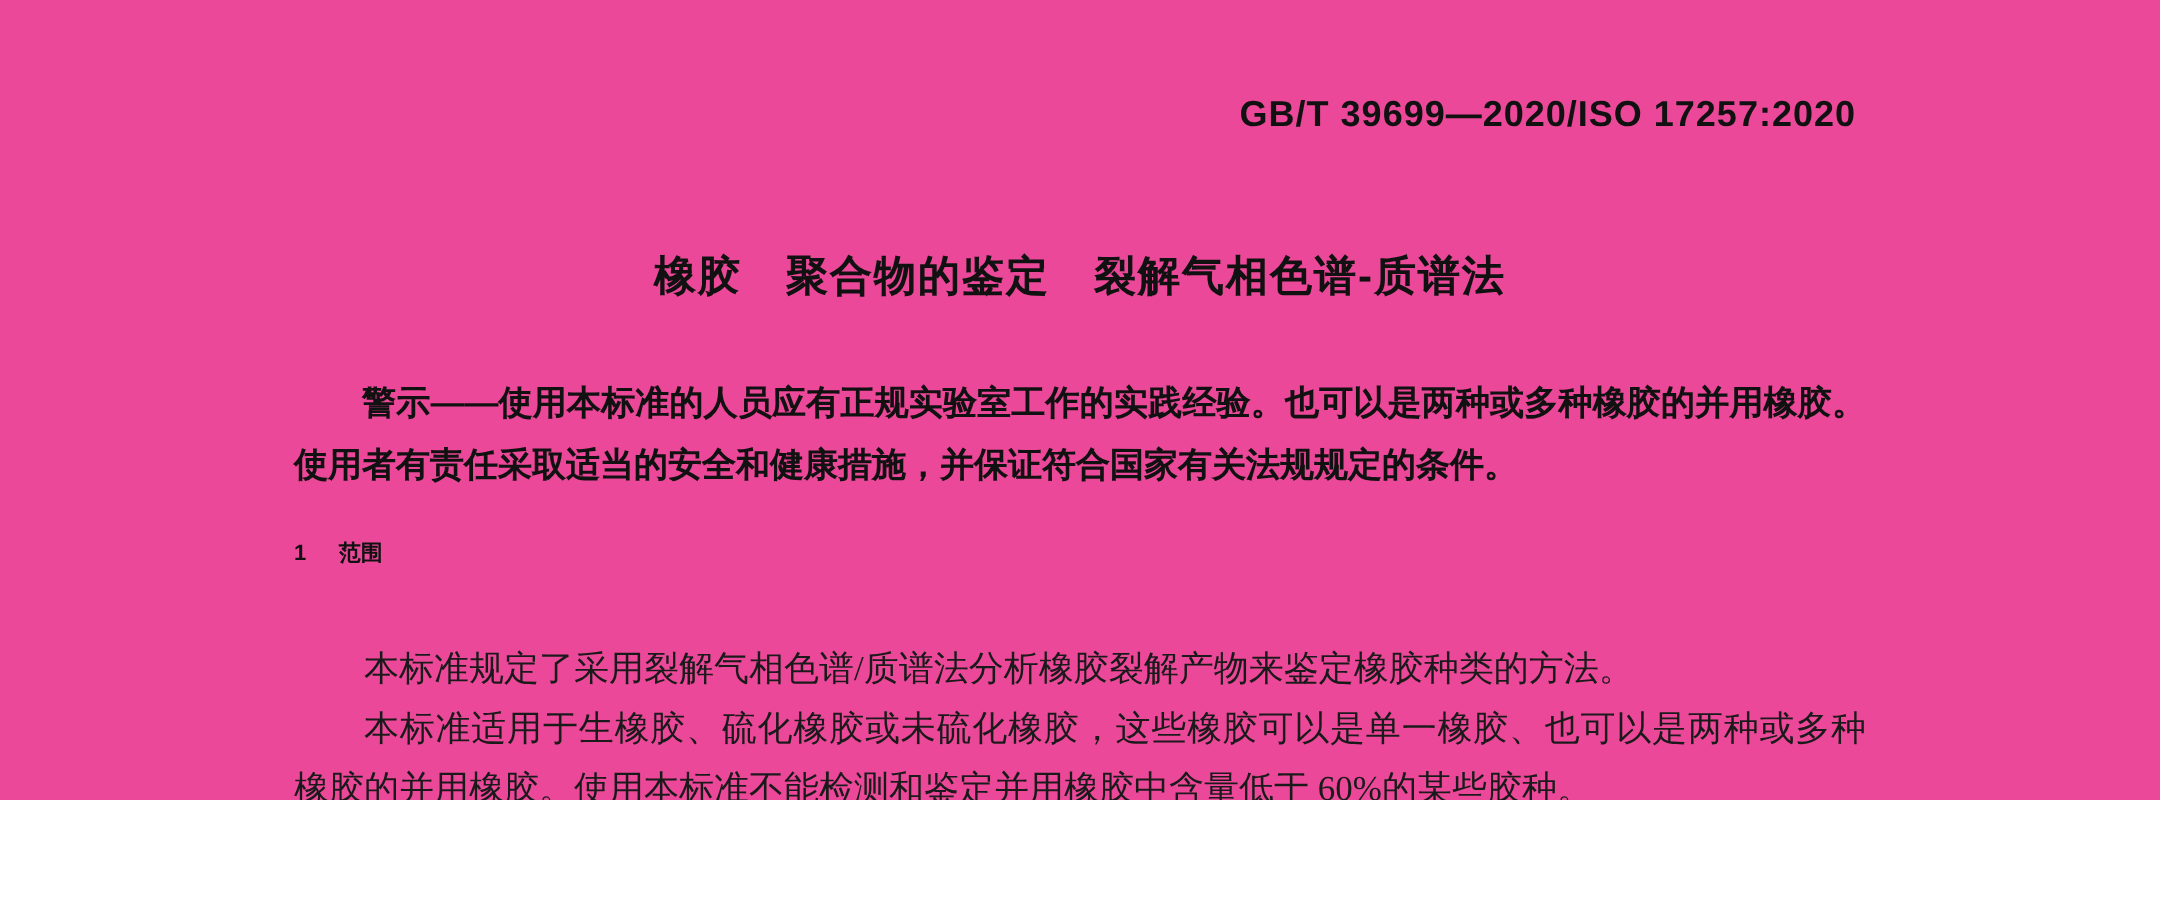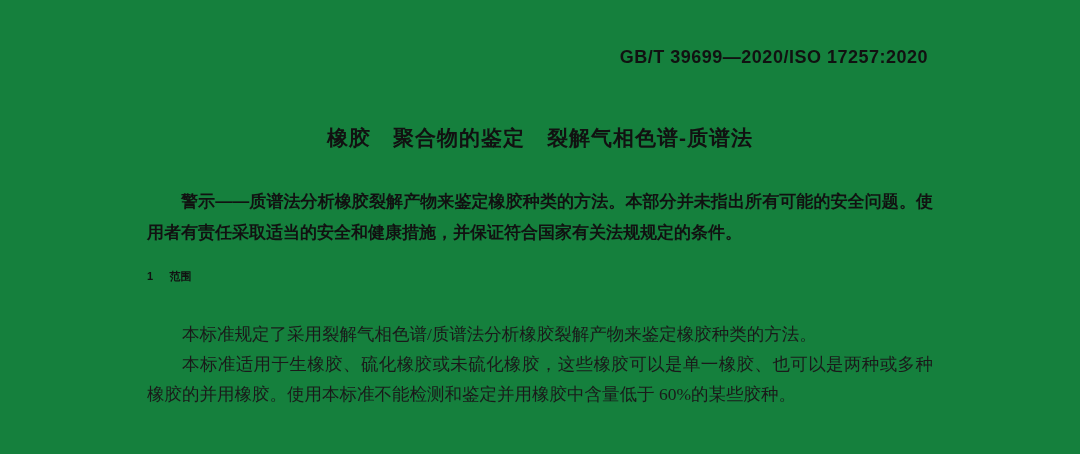--- a/index.html
+++ b/index.html
@@ -3,22 +3,22 @@
 <meta charset="utf-8">
 <style>
   html, body {
     margin: 0;
     padding: 0;
     background: #ffffff;
   }
   .page {
     position: relative;
     width: 1080px;
-    height: 454px;
-    background: #15803d;
+    height: 400px;
+    background: #ec4899;
     color: #161616;
     overflow: hidden;
     font-family: "Liberation Serif", "DejaVu Serif", serif;
   }
   .std-code {
     position: absolute;
     top: 47px;
     right: 152px;
     font-family: "Liberation Sans", "DejaVu Sans", sans-serif;
     font-weight: bold;
@@ -87,21 +87,21 @@
 </style>
 </head>
 <body>
 
 <div class="page">
 
   <div class="std-code">GB/T 39699—2020/ISO 17257:2020</div>
 
   <h1 class="doc-title">橡胶　聚合物的鉴定　裂解气相色谱-质谱法</h1>
 
-  <p class="warning">警示——质谱法分析橡胶裂解产物来鉴定橡胶种类的方法。本部分并未指出所有可能的安全问题。使用者有责任采取适当的安全和健康措施，并保证符合国家有关法规规定的条件。</p>
+  <p class="warning">警示——使用本标准的人员应有正规实验室工作的实践经验。也可以是两种或多种橡胶的并用橡胶。使用者有责任采取适当的安全和健康措施，并保证符合国家有关法规规定的条件。</p>
 
   <div class="section-heading">
     <span class="sec-num">1</span>
     <span class="sec-title">范围</span>
   </div>
 
   <div class="body-text">
     <p>本标准规定了采用裂解气相色谱/质谱法分析橡胶裂解产物来鉴定橡胶种类的方法。</p>
     <p>本标准适用于生橡胶、硫化橡胶或未硫化橡胶，这些橡胶可以是单一橡胶、也可以是两种或多种橡胶的并用橡胶。使用本标准不能检测和鉴定并用橡胶中含量低于 60%的某些胶种。</p>
   </div>

